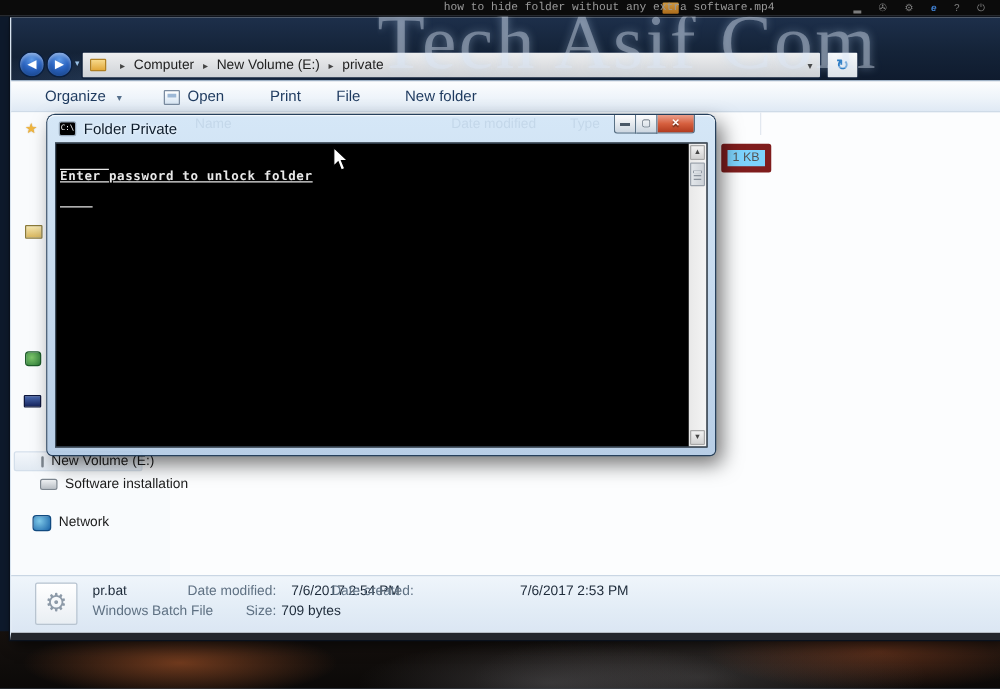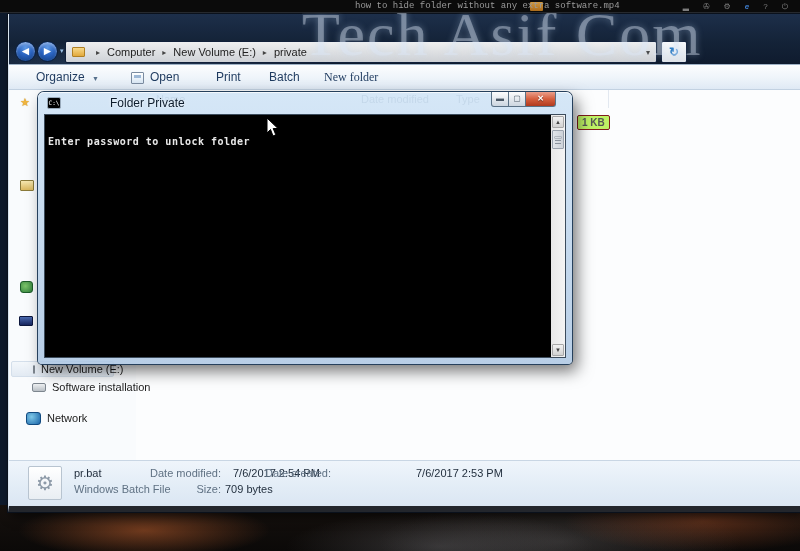--- a/index.html
+++ b/index.html
@@ -132,21 +132,21 @@
   .drive-ico { width:14px; height:9px; background:linear-gradient(180deg,#eef1f3,#b9bfc5);
                border:1px solid #7d868f; border-radius:2px; margin-right:6px; }
   .net-ico { width:15px; height:13px; margin-right:6px;
              background:radial-gradient(circle at 35% 35%, #7ec8e8, #1a64a8); border-radius:3px; border:1px solid #114a80; }
 
   
   .col-header { position:absolute; top:3px; font-size:11px; color:#5c6e82; opacity:.85; white-space:nowrap; }
   .col-sep { position:absolute; top:0; width:1px; height:18px; background:#e2e8f0; }
   .size-badge {
     position:absolute; left:568px; top:25px; font-size:10px; color:#555;
-    background:#bef264; border:1px solid #7f1d1d; border-radius:2px; padding:0 4px; line-height:13px;font-weight:bold;
+    background:#7dd3fc; border:5px solid #7f1d1d; border-radius:2px; padding:0 4px; line-height:13px;
   }
 
   
   .details {
     position:absolute; left:0; top:446px; width:100%; height:46px;
     background:linear-gradient(180deg,#eff5fb 0%, #e2ecf6 60%, #dbe6f3 100%);
     border-top:1px solid #c9d6e4; font-size:11px;
   }
   .file-ico-box {
     position:absolute; left:19px; top:5px; width:34px; height:34px;
@@ -158,21 +158,21 @@
   .d-lbl  { position:absolute; color:#5f7183; text-align:right; width:80px; }
   .d-val  { position:absolute; color:#1e2b3a; }
 
   
   .cmd {
     position:absolute; left:38px; top:92px; width:534px; height:272px; z-index:30;
     background:linear-gradient(180deg, rgba(208,228,246,.88) 0%, rgba(172,198,226,.85) 100%);
     border-radius:6px 6px 4px 4px;
     box-shadow:0 0 0 1px #26405c, inset 0 1px 0 rgba(255,255,255,.7), 5px 7px 16px rgba(0,0,0,.55);
   }
-  .cmd-titlebar { position:absolute; left:0; top:0; width:100%; height:22px; display:flex; align-items:center; padding-left:9px;gap:43px; }
+  .cmd-titlebar { position:absolute; left:0; top:0; width:100%; height:22px; display:flex; align-items:center; padding-left:9px; }
   .cmd-ico {
     width:14px; height:12px; background:#000; border:1px solid #9ab; border-radius:2px;
     color:#fff; font-size:6px; line-height:10px; text-align:center; margin-right:6px;
     font-family:"DejaVu Sans Mono", monospace;
   }
   .cmd-title { font-size:12px; color:#0d1c2c; text-shadow:0 0 3px rgba(255,255,255,.9); }
 
   .cap-group { position:absolute; top:0; right:16px; display:flex; }
   .cap-btn {
     height:15px; border:1px solid #5a7185; border-top:none;
@@ -187,21 +187,21 @@
     color:#fff; font-weight:bold; text-shadow:0 1px 1px rgba(0,0,0,.5);
   }
 
   .cmd-console {
     position:absolute; left:6px; top:22px; right:6px; bottom:6px;
     background:#000; border:1px solid #3c4c5c;
   }
   .console-text {
     position:absolute; left:3px; top:2px; right:16px;
     font-family:"DejaVu Sans Mono", monospace; font-size:10px; line-height:10px;
-    font-weight:bold; color:#e8e8e8; letter-spacing:.5px; white-space:pre;
+    font-weight:bold; color:#e8e8e8; letter-spacing:.5px; white-space:pre;text-decoration:underline;
   }
   .cmd-scroll {
     position:absolute; right:0; top:0; bottom:0; width:14px;
     background:linear-gradient(90deg,#e8e8e8,#f4f4f4);
   }
   .scroll-arrow {
     position:absolute; left:1px; width:12px; height:12px;
     background:linear-gradient(180deg,#f2f2f2,#d2d2d2); border:1px solid #a8a8a8; border-radius:1px;
     font-size:6px; line-height:11px; text-align:center; color:#444;
   }
@@ -242,22 +242,22 @@
   <div class="refresh-btn">↻</div>
 
   <div class="toolbar">
     <span class="tb-item" style="left:27px;">
       <span>Organize</span>
       <span class="tb-caret" style="font-size:7px;">▼</span>
     </span>
     <span class="open-glyph"></span>
     <span class="tb-item" style="left:141px;">Open</span>
     <span class="tb-item" style="left:207px;">Print</span>
-    <span class="tb-item" style="left:260px;">Batch</span>
-    <span class="tb-item" style="left:315px;font-family:Liberation Serif, serif;">New folder</span>
+    <span class="tb-item" style="left:260px;">File</span>
+    <span class="tb-item" style="left:315px;">New folder</span>
   </div>
 
   <div class="content">
     <div class="sidebar">
       <div class="sb-star">★</div>
       <div class="sb-lib"></div>
       <div class="sb-home"></div>
       <div class="sb-comp"></div>
 
       <div class="sb-row sb-highlight" style="left:2px; top:271px; width:103px; height:16px; padding-left:21px;">

